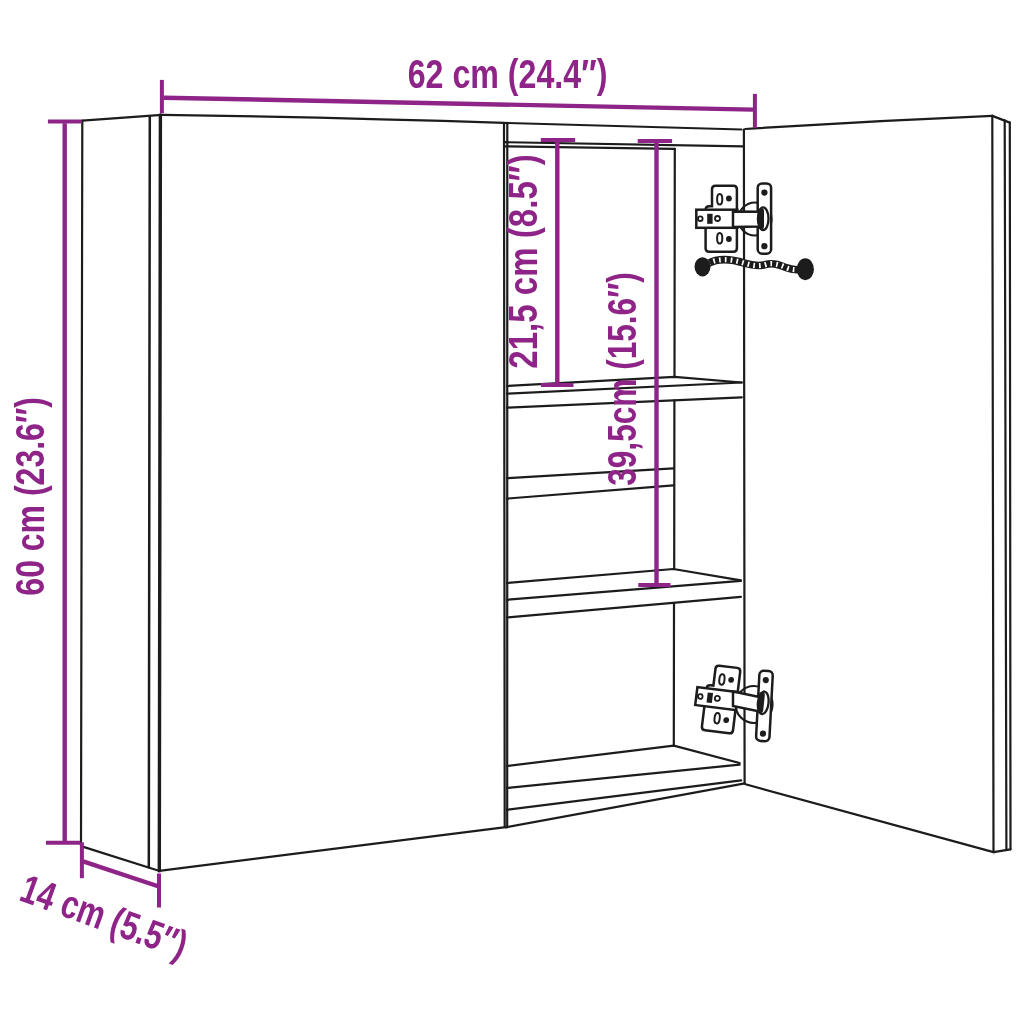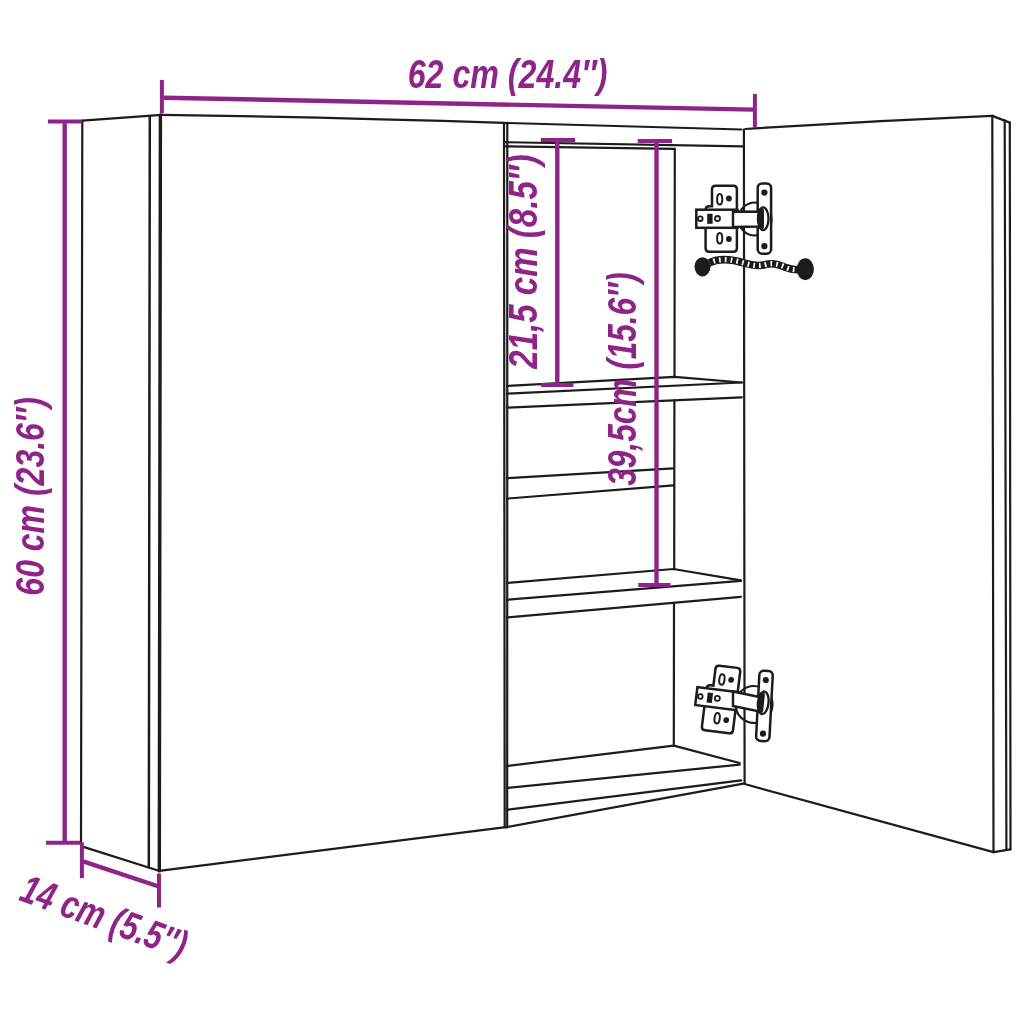--- a/index.html
+++ b/index.html
@@ -1,16 +1,16 @@
 <!DOCTYPE html>
 <html><head>
 <meta charset="utf-8">
 <style>
   html,body{margin:0;padding:0;background:#ffffff;}
-  .wrap{width:1024px;height:1024px;position:relative;overflow:hidden;background:#86efac;font-style:italic;}
+  .wrap{width:1024px;height:1024px;position:relative;overflow:hidden;background:#86efac;}
   text{font-family:"Liberation Sans",sans-serif;font-weight:bold;}
 </style>
 </head>
 <body>
 
 <div class="wrap">
 <svg width="1024" height="1024" viewBox="0 0 1024 1024" xmlns="http://www.w3.org/2000/svg">
 
   <rect x="0" y="0" width="1024" height="1024" fill="#ffffff"></rect>
 

